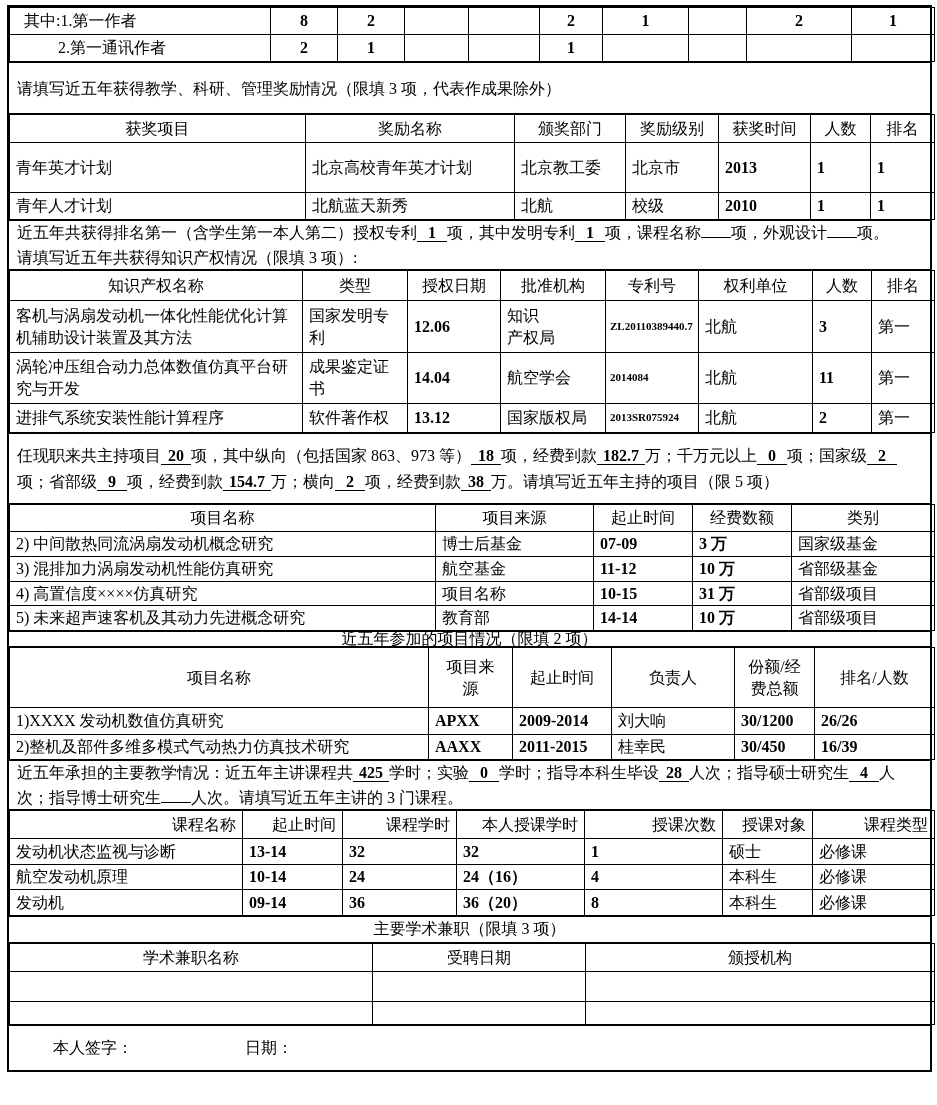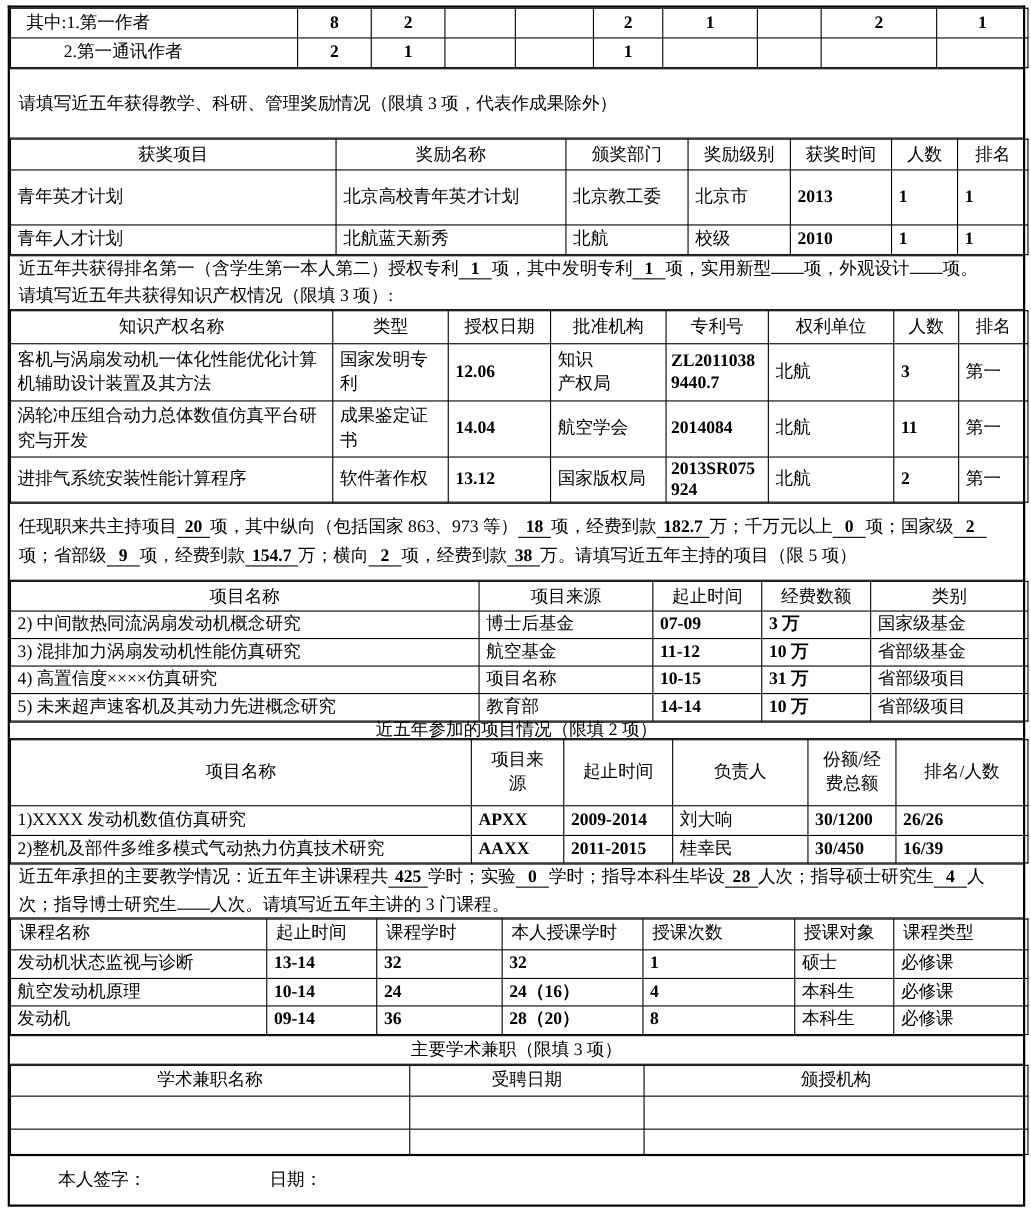--- a/index.html
+++ b/index.html
@@ -10,25 +10,25 @@
     color:#000;
   }
   .page { position:relative; width:937px; height:1105px; background:#fff; overflow:hidden; }
   .doc { position:absolute; left:7px; top:5px; width:925px; border:2px solid #000; border-bottom:none; background:#fff; }
   table { border-collapse:collapse; table-layout:fixed; width:100%; }
   td,th { border:1px solid #000; font-size:16px; font-weight:normal; padding:1px 6px; vertical-align:middle; overflow:hidden; line-height:1.35; }
   th { text-align:center; }
   td { text-align:left; }
   .center { text-align:center; }
   .num { font-weight:bold; }
-  .tiny { font-size:16px; font-weight:bold; word-break:break-all; line-height:1.2; padding:1px 4px; }
+  .tiny { font-size:11px; font-weight:bold; word-break:break-all; line-height:1.2; padding:1px 4px; }
   .pre { white-space:pre-line; }
   .indent { padding-left:48px; }
   .lab { padding-left:14px; }
-  .left-h { text-align:left; padding-left:8px; }
+  .left-h { text-align:right; padding-left:8px; }
   .para { border-top:1px solid #000; border-bottom:1px solid #000; font-size:16px; line-height:25px;
           padding:0 8px; display:flex; flex-direction:column; justify-content:center; }
   .title-row { border-top:1px solid #000; border-bottom:1px solid #000; font-size:16px;
                display:flex; align-items:center; justify-content:center; }
   .bl { display:inline-block; font-weight:bold; border-bottom:1px solid #000; text-align:center;
         min-width:30px; padding:0 6px; line-height:17px; }
   .confirm { border-top:1px solid #000; border-bottom:2px solid #000; font-size:16px;
              display:flex; align-items:center; padding:0 8px; height:47px; }
 </style>
 </head>
@@ -71,21 +71,21 @@
       <td class="num center"></td>
       <td class="num center">1</td>
       <td class="num center"></td>
       <td class="num center"></td>
       <td class="num center"></td>
       <td class="num center"></td>
     </tr>
   </tbody>
       </table>
 
-  <div class="para" style="height:64px">
+  <div class="para" style="height:52px">
     <span>请填写近五年获得教学、科研、管理奖励情况（限填 3 项，代表作成果除外）</span>
   </div>
 
   <table>
     <colgroup>
           <col style="width:296px">
           <col style="width:209px">
           <col style="width:111px">
           <col style="width:93px">
           <col style="width:92px">
@@ -118,21 +118,21 @@
       <td>校级</td>
       <td class="num">2010</td>
       <td class="num">1</td>
       <td class="num">1</td>
     </tr>
   </tbody>
       </table>
 
   <div class="para" style="height:50px">
     <div>
-      <span>近五年共获得排名第一（含学生第一本人第二）授权专利</span><span class="bl">1</span><span>项，其中发明专利</span><span class="bl">1</span><span>项，实用新型</span><span class="bl"></span><span>项，外观设计</span><span class="bl"></span><span>项。</span>
+      <span>近五年共获得排名第一（含学生第一本人第二）授权专利</span><span class="bl">1</span><span>项，其中发明专利</span><span class="bl">1</span><span>项，课程名称</span><span class="bl"></span><span>项，外观设计</span><span class="bl"></span><span>项。</span>
     </div>
     <div>请填写近五年共获得知识产权情况（限填 3 项）:</div>
   </div>
 
   <table>
     <colgroup>
           <col style="width:293px">
           <col style="width:105px">
           <col style="width:93px">
           <col style="width:105px">
@@ -323,21 +323,21 @@
       <td class="num">24</td>
       <td class="num">24（16）</td>
       <td class="num">4</td>
       <td>本科生</td>
       <td>必修课</td>
     </tr>
     <tr style="height:26px">
       <td>发动机</td>
       <td class="num">09-14</td>
       <td class="num">36</td>
-      <td class="num">28（20）</td>
+      <td class="num">36（20）</td>
       <td class="num">8</td>
       <td>本科生</td>
       <td>必修课</td>
     </tr>
   </tbody>
       </table>
 
   <div class="title-row" style="height:27px">
     <span>主要学术兼职（限填 3 项）</span>
   </div>

